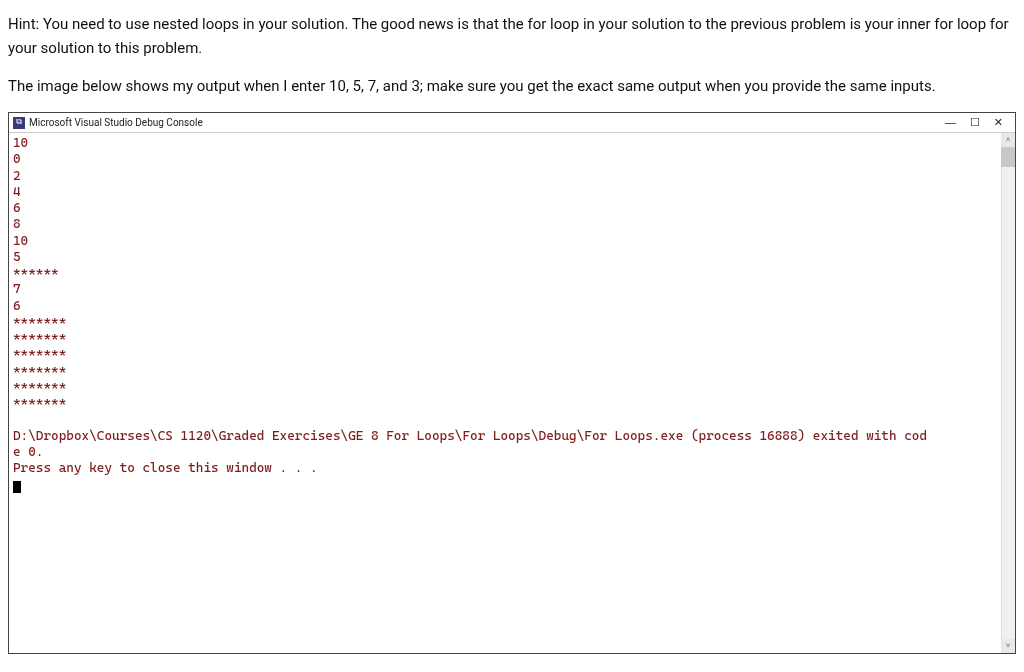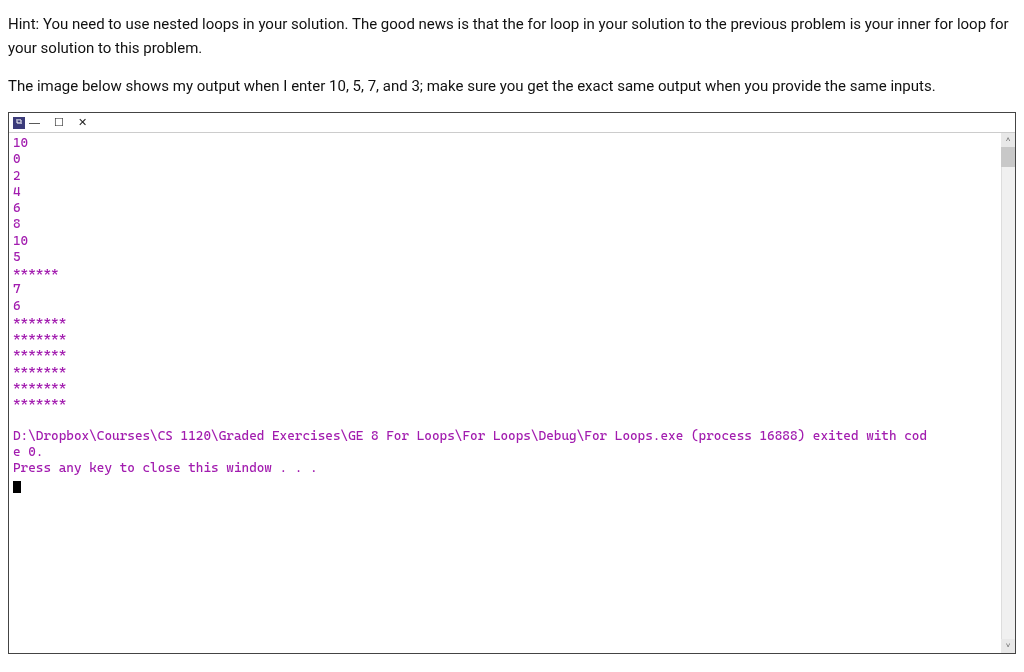--- a/index.html
+++ b/index.html
@@ -51,21 +51,21 @@
     padding-right: 8px;
   }
   .win-btn {
     font-size: 11px;
     color: #222;
     line-height: 1;
     font-family: Arial, sans-serif;
   }
   .console-body {
     background: #ffffff;
-    color: #a21caf;
+    color: #7f1d1d;
     font-family: "Cascadia Mono", Consolas, "Courier New", monospace;
     font-size: 13px;
     line-height: 1.25;
     padding: 2px 18px 8px 4px;
     min-height: 520px;
     position: relative;
     white-space: pre;
   }
   .scrollbar {
     position: absolute;
@@ -114,20 +114,21 @@
 </style>
 </head>
 <body>
 
 <p class="instruction">Hint: You need to use nested loops in your solution. The good news is that the for loop in your solution to the previous problem is your inner for loop for your solution to this problem.</p>
 <p class="instruction">The image below shows my output when I enter 10, 5, 7, and 3; make sure you get the exact same output when you provide the same inputs.</p>
 
 <div class="console-window">
   <div class="titlebar">
     <span class="titlebar-icon">⧉</span>
+    <span class="titlebar-title">Microsoft Visual Studio Debug Console</span>
     <div class="win-controls">
       <span class="win-btn">—</span>
       <span class="win-btn">☐</span>
       <span class="win-btn">✕</span>
     </div>
   </div>
 
   <div class="console-body" id="console-body">10
 0
 2

